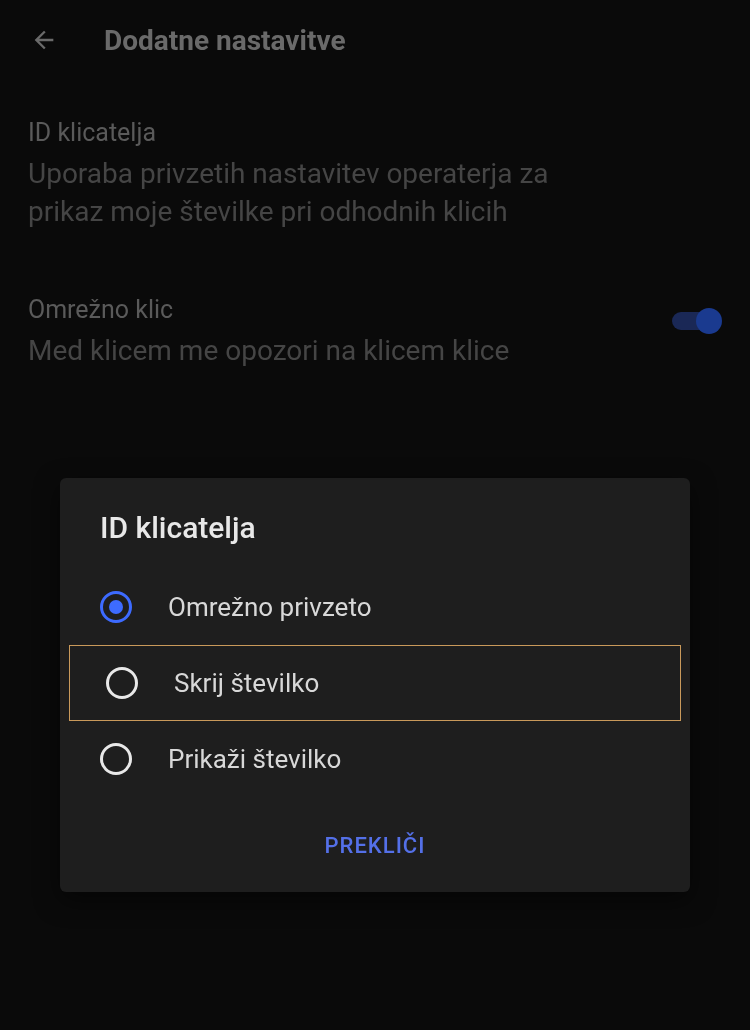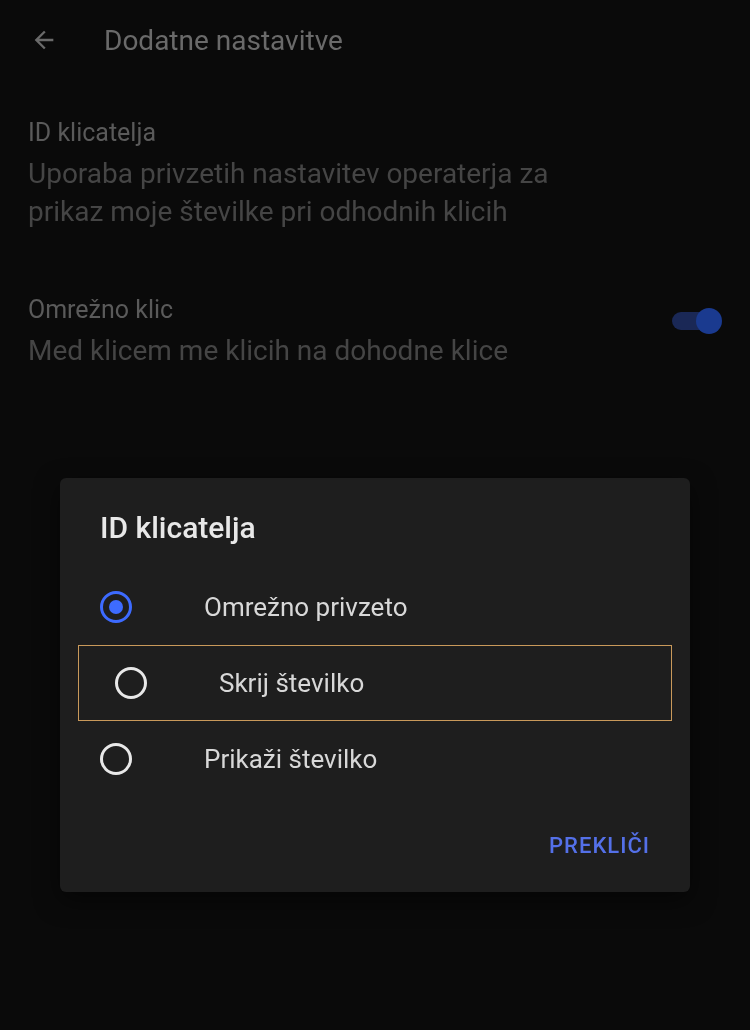--- a/index.html
+++ b/index.html
@@ -26,21 +26,21 @@
       height: 32px;
       margin-right: 44px;
       display: flex;
       align-items: center;
       justify-content: center;
       cursor: pointer;
     }
     .header-title {
       color: #6a6a6a;
       font-size: 28px;
-      font-weight: 400;
+      font-weight: 700;
     }
     .settings-content {
       padding: 38px 28px 0 28px;
     }
     .setting-item {
       margin-bottom: 64px;
       position: relative;
     }
     .setting-title {
       color: #5a5a5a;
@@ -95,25 +95,24 @@
       color: #e8e8e8;
       font-size: 30px;
       font-weight: 500;
       padding: 0 40px 24px 40px;
     }
     .radio-option {
       display: flex;
       align-items: center;
       padding: 22px 40px;
       cursor: pointer;
-      gap: 36px;
     }
     .radio-option.highlighted {
       border: 1px solid #c9995a;
-      margin: 0 18px;
+      margin: 0 9px;
       padding: 21px 36px;
     }
     .radio-circle {
       width: 32px;
       height: 32px;
       border-radius: 50%;
       margin-right: 36px;
       display: flex;
       align-items: center;
       justify-content: center;
@@ -132,21 +131,21 @@
     .radio-circle.unselected {
       border: 3px solid #e8e8e8;
     }
     .radio-label {
       color: #d8d8d8;
       font-size: 26px;
       font-weight: 400;
     }
     .dialog-actions {
       display: flex;
-      justify-content: flex-end;
+      justify-content: center;
       padding: 28px 28px 8px 28px;
     }
     .cancel-button {
       color: #5470e8;
       font-size: 22px;
       font-weight: 500;
       letter-spacing: 1px;
       cursor: pointer;
       padding: 8px 12px;
     }
@@ -164,21 +163,21 @@
 </div>
 
 <div class="settings-content">
   <div class="setting-item">
     <div class="setting-title">ID klicatelja</div>
     <div class="setting-description">Uporaba privzetih nastavitev operaterja za prikaz moje številke pri odhodnih klicih</div>
   </div>
 
   <div class="setting-item">
     <div class="setting-title">Omrežno klic</div>
-    <div class="setting-description">Med klicem me klicih na dohodne klice</div>
+    <div class="setting-description">Med klicem me opozori na klicem klice</div>
     <div class="toggle-switch">
       <div class="toggle-track"></div>
       <div class="toggle-thumb"></div>
     </div>
   </div>
 </div>
 
 <div class="dialog">
   <div class="dialog-title">ID klicatelja</div>
 

